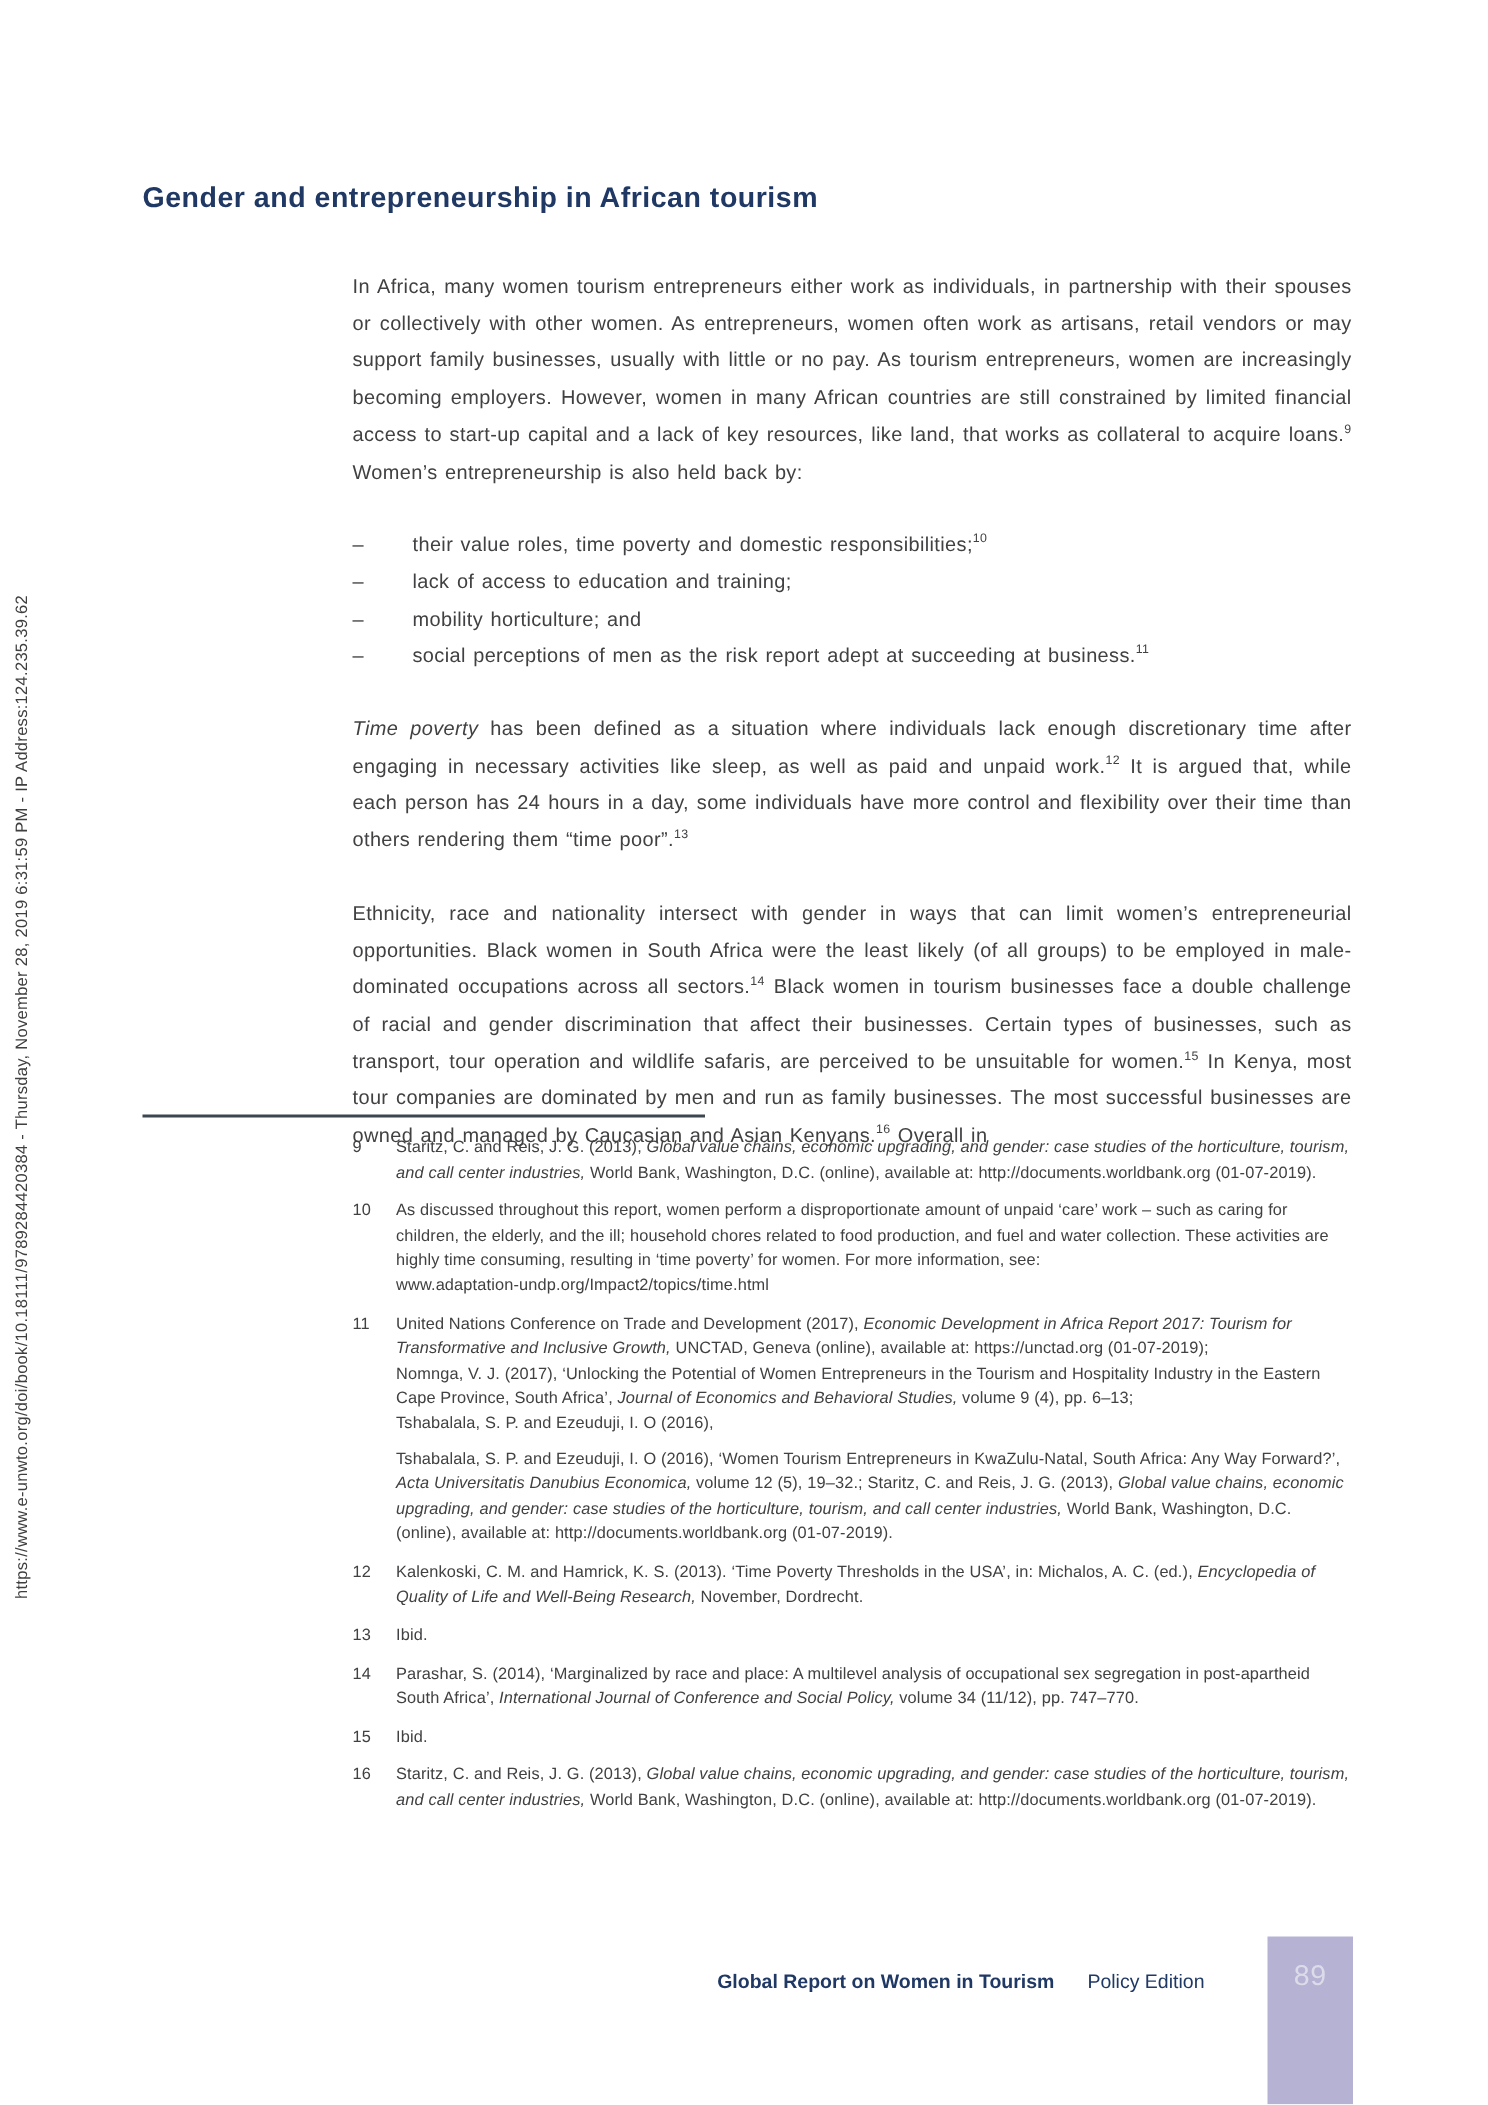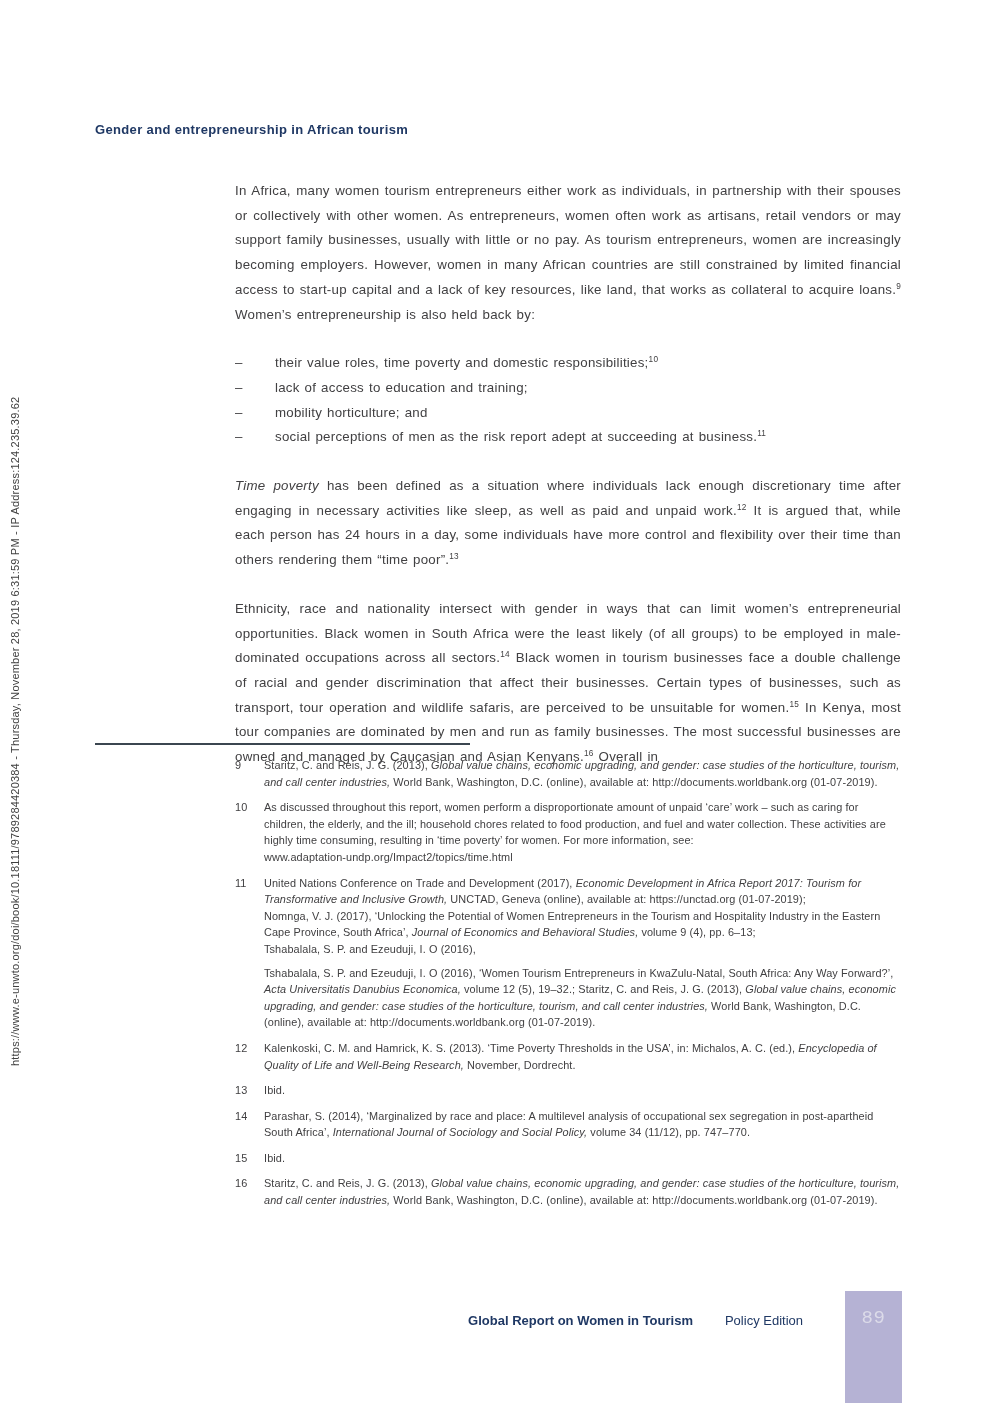--- a/index.html
+++ b/index.html
@@ -9,21 +9,21 @@
     color:var(--body-text, #414042);
   }
   .sidebar-text {
     position:absolute; left:9px; top:1066px;
     transform:rotate(-90deg); transform-origin:0 0;
     white-space:nowrap; font-size:11px; letter-spacing:0.2px;
     color:var(--sidebar-text, #3f3f3f);
   }
   .heading {
     position:absolute; left:95px; top:122px;
-    font-size:13px; font-weight:bold; letter-spacing:0.35px;
+    font-size:19px; font-weight:bold; letter-spacing:0.35px;
     color:var(--heading, #1f3864);
   }
   .main {
     position:absolute; left:235px; top:168px; width:666px;
     font-size:13.3px; line-height:24.7px; letter-spacing:0.25px; word-spacing:1px;
     text-align:justify; color:var(--body-text, #414042);
   }
   .main p { margin:11px 0 24px 0; }
   .bullets { list-style:none; margin:0 0 24px 0; padding:0; }
   .bullets li { display:flex; }
@@ -39,29 +39,28 @@
     position:absolute; left:235px; top:757px; width:666px;
     font-size:10.9px; line-height:16.6px; letter-spacing:0.1px;
     color:var(--body-text, #414042);
   }
   .fn { display:flex; margin-bottom:9px; }
   .fn-num { width:29px; flex:none; }
   .fn-text { flex:1; }
   .fn-para + .fn-para { margin-top:7px; }
   .footer {
     position:absolute; top:1313px; right:189px;
-    display:flex; align-items:baseline; gap:32px; font-size:13px;
+    display:flex; align-items:baseline; gap:22px; font-size:13px;
     color:var(--heading, #1f3864);
   }
   .footer-title { font-weight:bold; }
   .page-number-box {
     position:absolute; right:90px; top:1291px; width:57px; height:112px;
     background:var(--page-box-bg, #b5b2d4);
     text-align:center;
-    font-family:Liberation Mono, monospace;
   }
   .page-number {
     display:block; padding-top:16px; font-size:19px; letter-spacing:0.5px;
     color:var(--page-box-text, #dcdbe9);
   }
 </style>
 </head>
 <body>
 
 <div class="page">
@@ -126,21 +125,21 @@
       </div>
       <div class="fn">
         <div class="fn-num">13</div>
         <div class="fn-text">
           <div class="fn-para"><span>Ibid.</span></div>
         </div>
       </div>
       <div class="fn">
         <div class="fn-num">14</div>
         <div class="fn-text">
-          <div class="fn-para"><span>Parashar, S. (2014), ‘Marginalized by race and place: A multilevel analysis of occupational sex segregation in post-apartheid South Africa’, </span><em>International Journal of Sociology and Social Policy,</em><span> volume 34 (11/12), pp. 747–770.</span></div>
+          <div class="fn-para"><span>Parashar, S. (2014), ‘Marginalized by race and place: A multilevel analysis of occupational sex segregation in post-apartheid South Africa’, </span><em>International Journal of Conference and Social Policy,</em><span> volume 34 (11/12), pp. 747–770.</span></div>
         </div>
       </div>
       <div class="fn">
         <div class="fn-num">15</div>
         <div class="fn-text">
           <div class="fn-para"><span>Ibid.</span></div>
         </div>
       </div>
       <div class="fn">
         <div class="fn-num">16</div>

